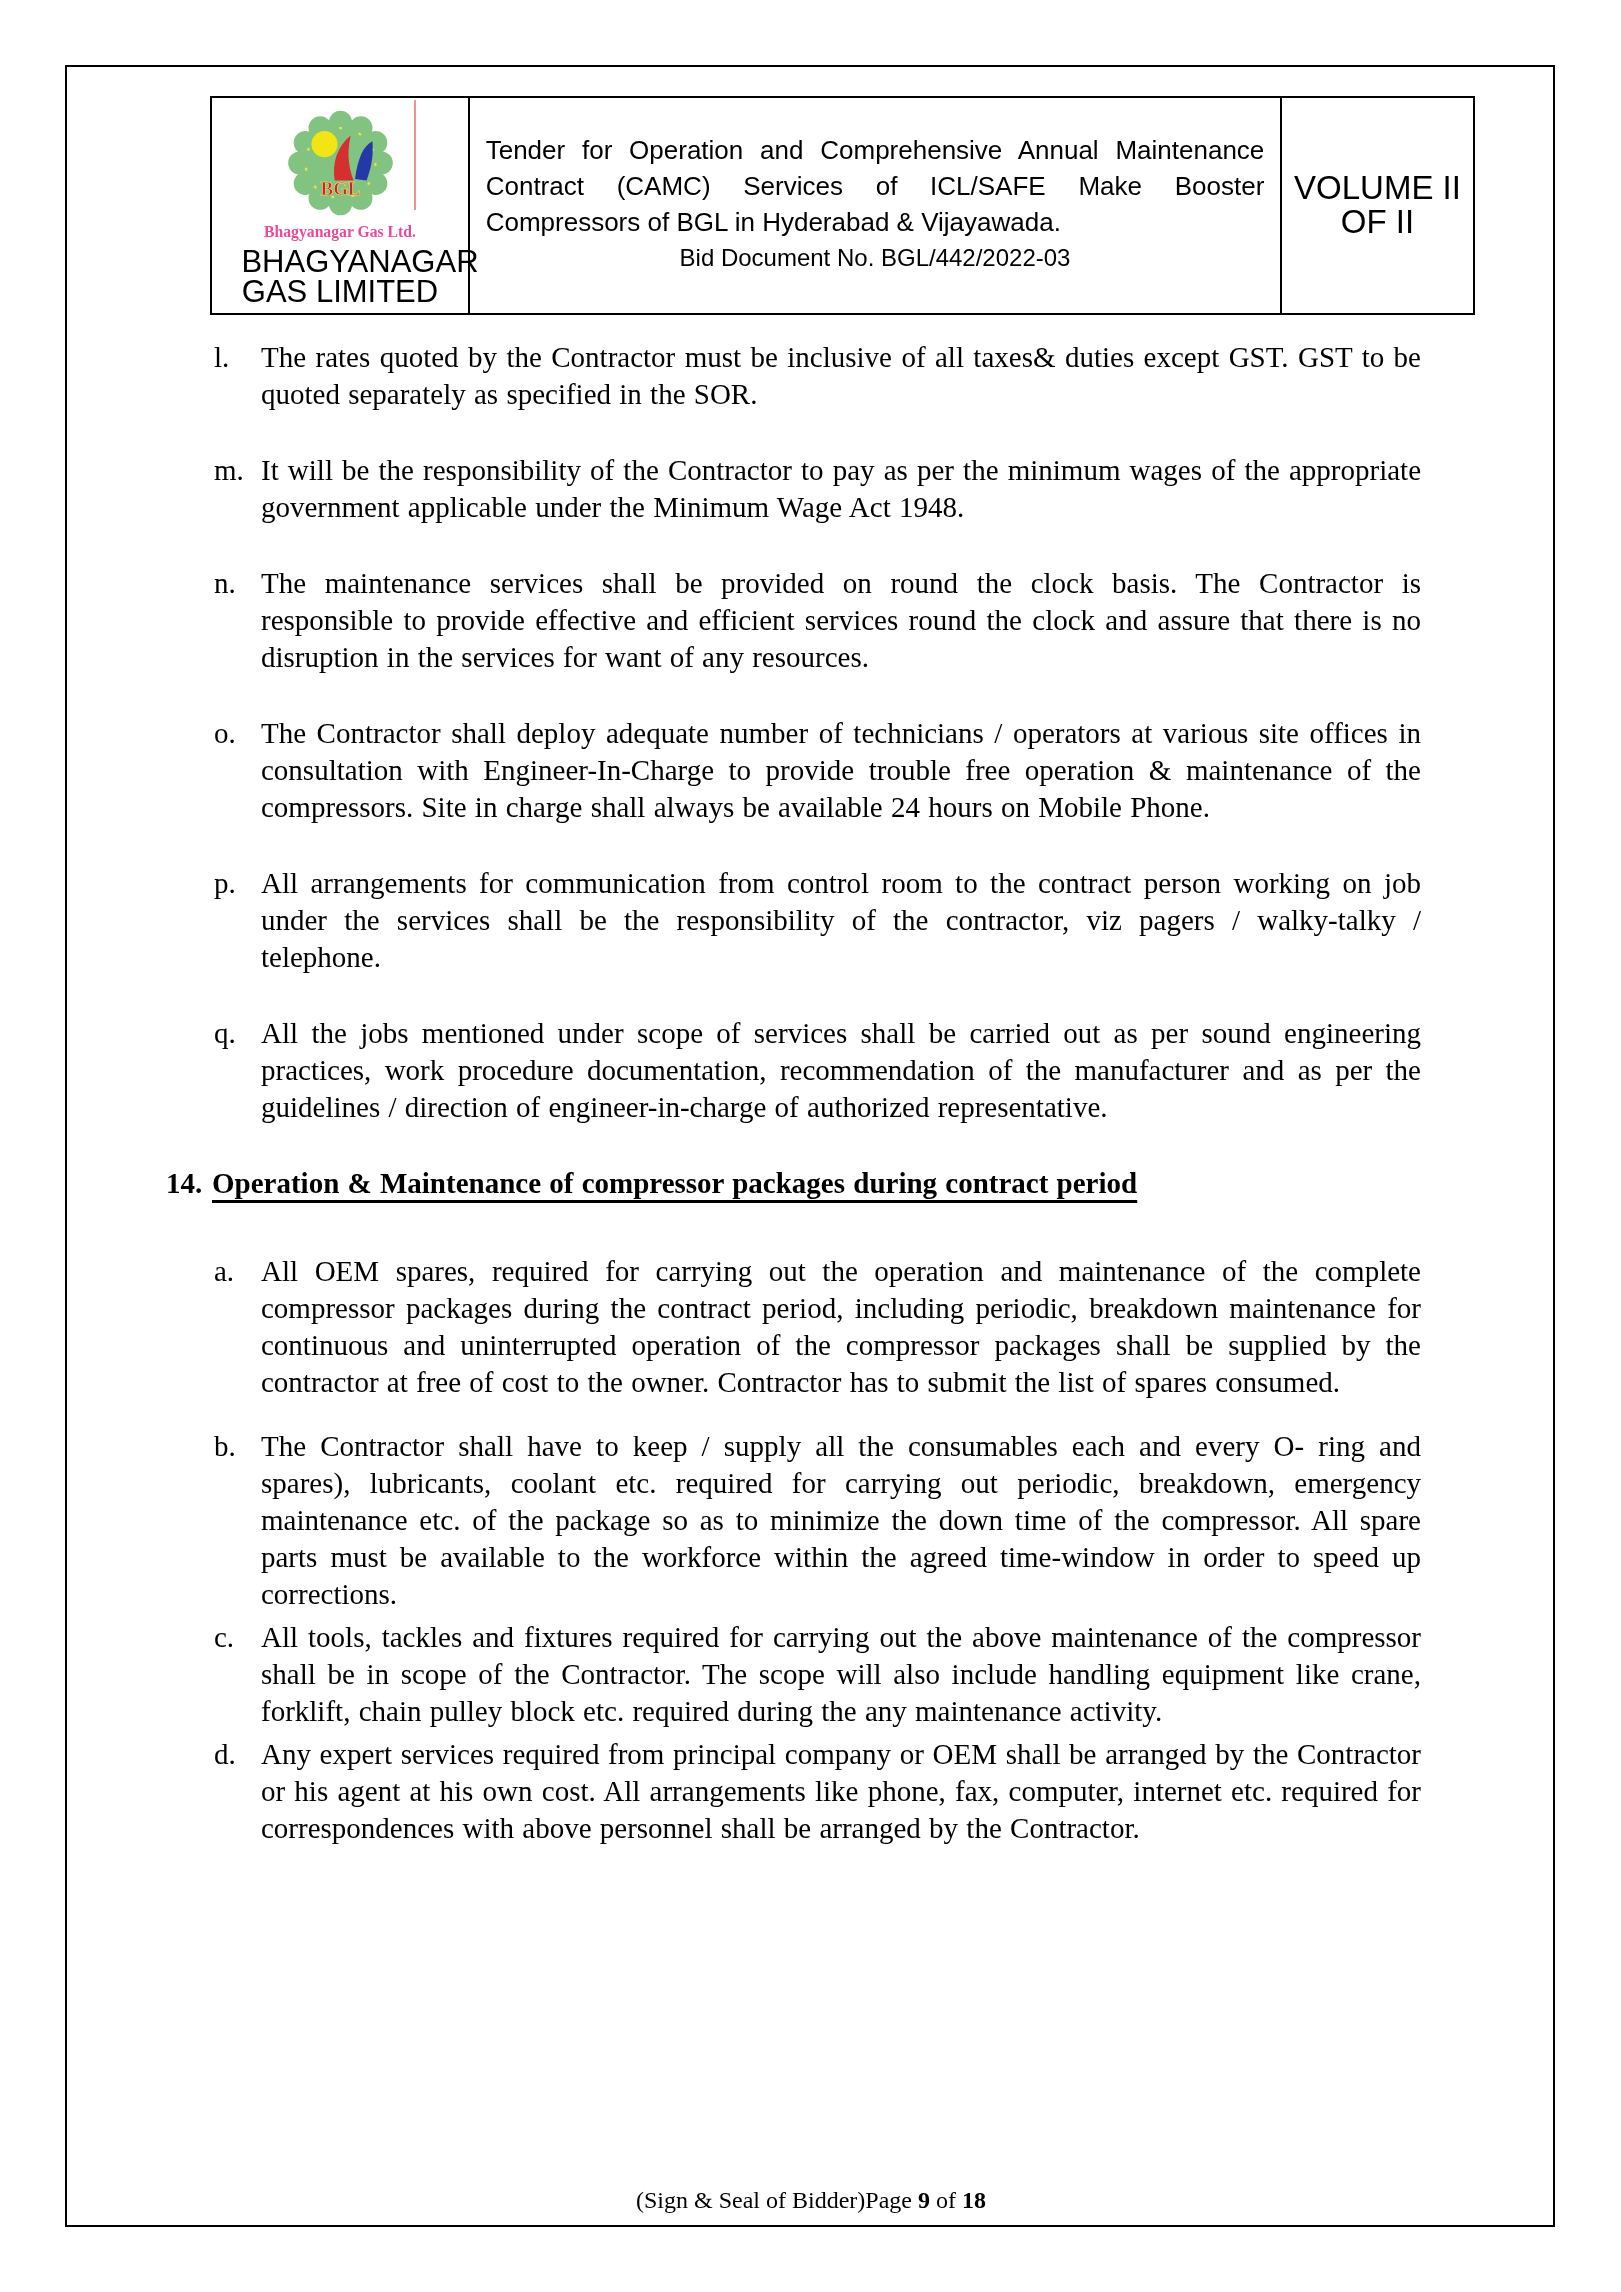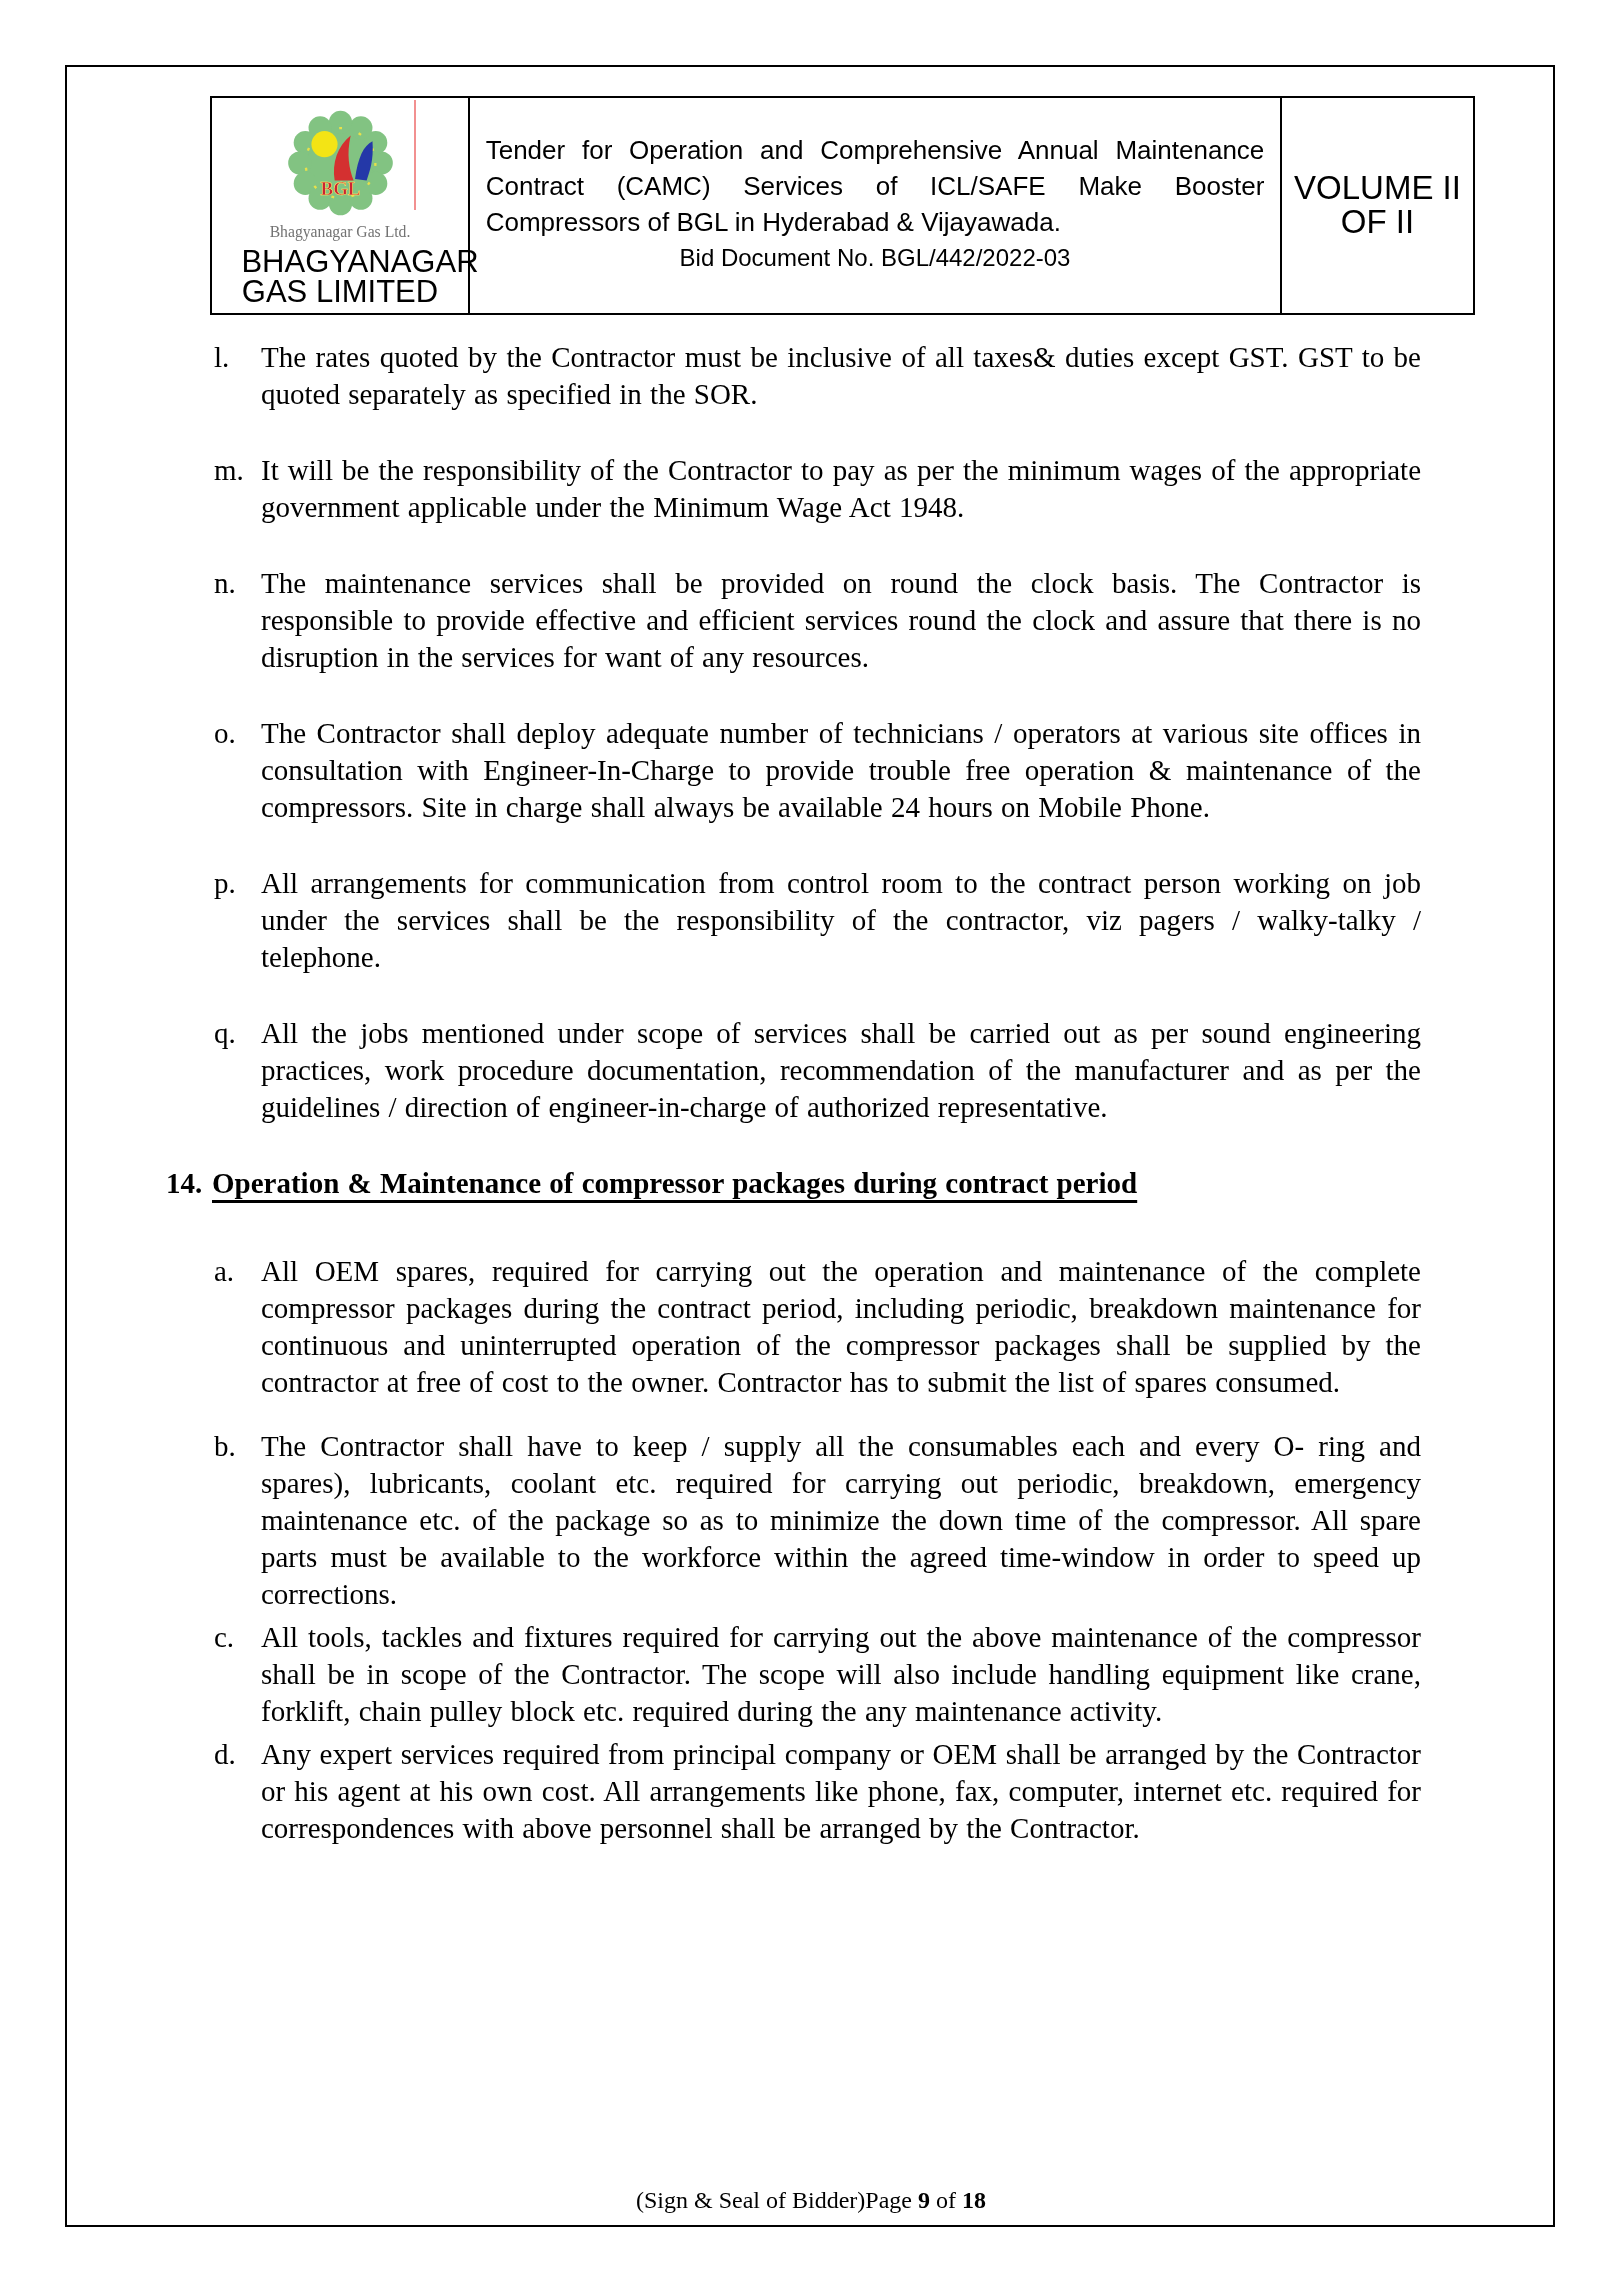--- a/index.html
+++ b/index.html
@@ -33,22 +33,22 @@
   .title-cell { width:812px; padding:7.8px 15.7px 9.8px 15.7px; }
   .volume-cell{ width:193px; text-align:center; }
 
   .red-edge {
     position:absolute; top:2px; left:202px;
     width:2px; height:110px;
     background:#f29090;
   }
   .emblem-caption {
     font-family:"Liberation Serif", serif;
-    font-size:15.7px; font-weight:normal;
-    color:#737373;
+    font-size:15.7px; font-weight:bold;
+    color:#ec4899;
     margin-top:-7.8px;
   }
   .company-name {
     font-family:"Liberation Sans", sans-serif;
     font-size:31px; line-height:30px;
     margin-top:5.9px;
     padding:0 27.4px;
   }
   .tender-title {
     font-family:"Liberation Sans", sans-serif;

